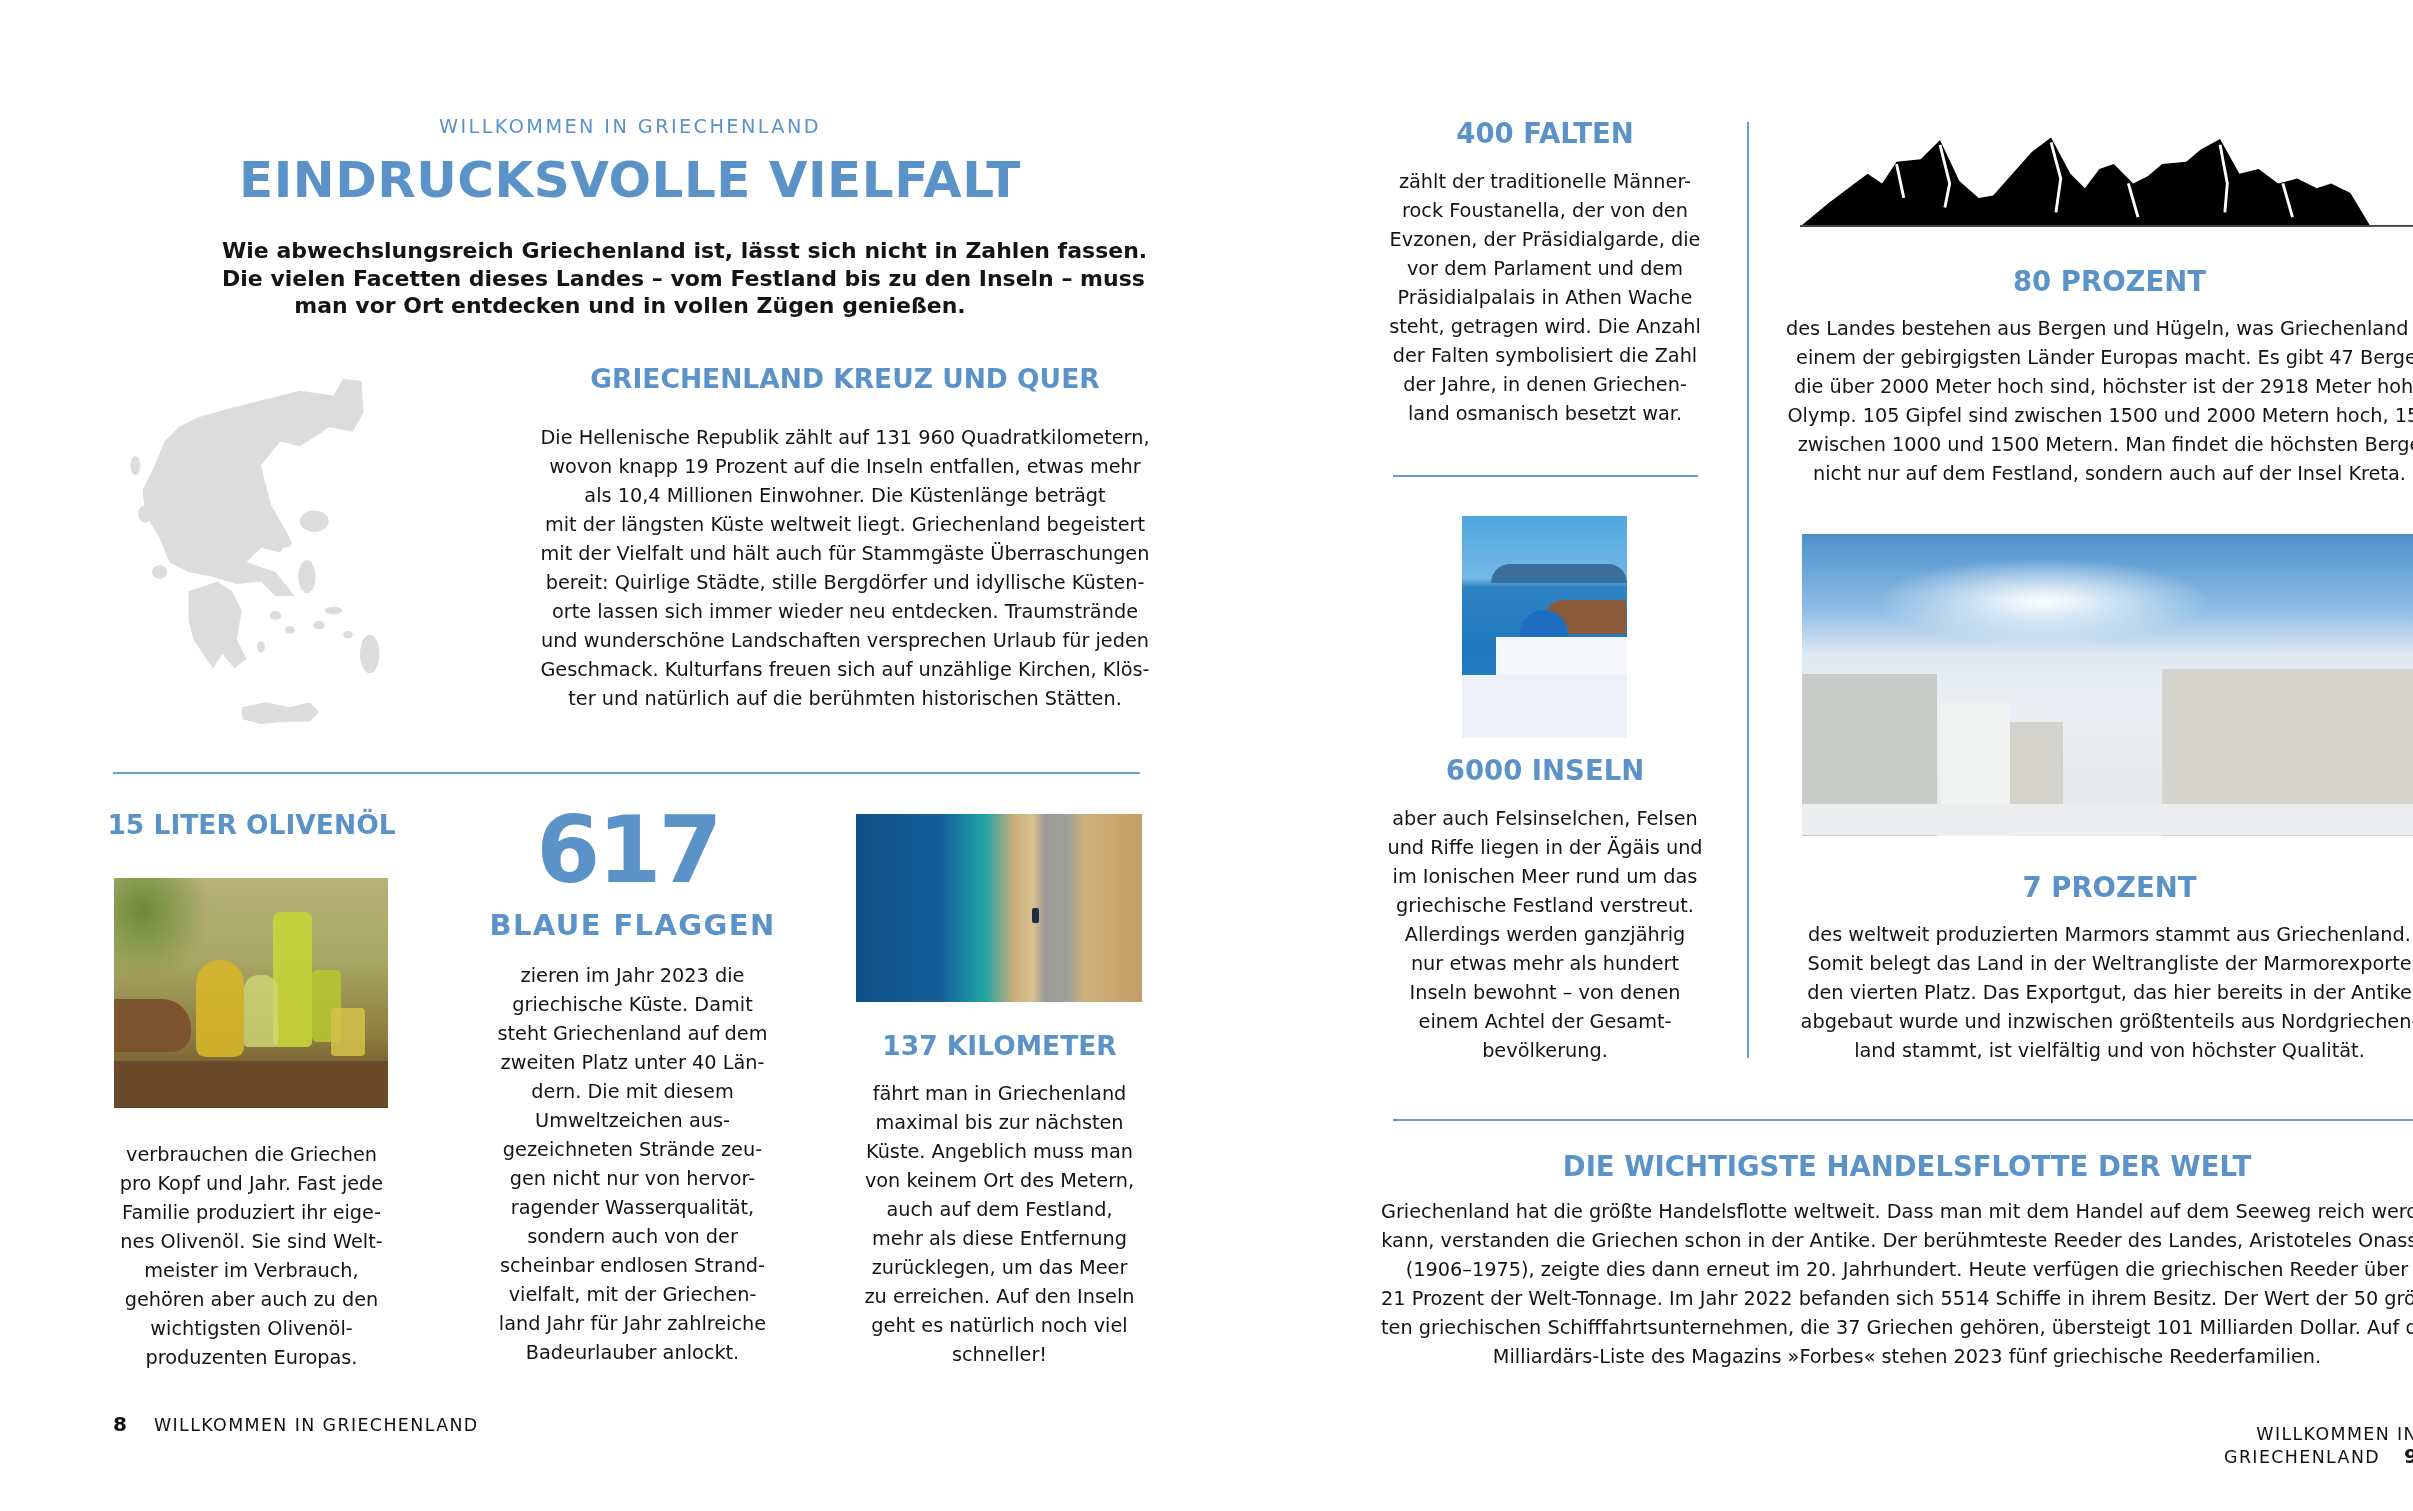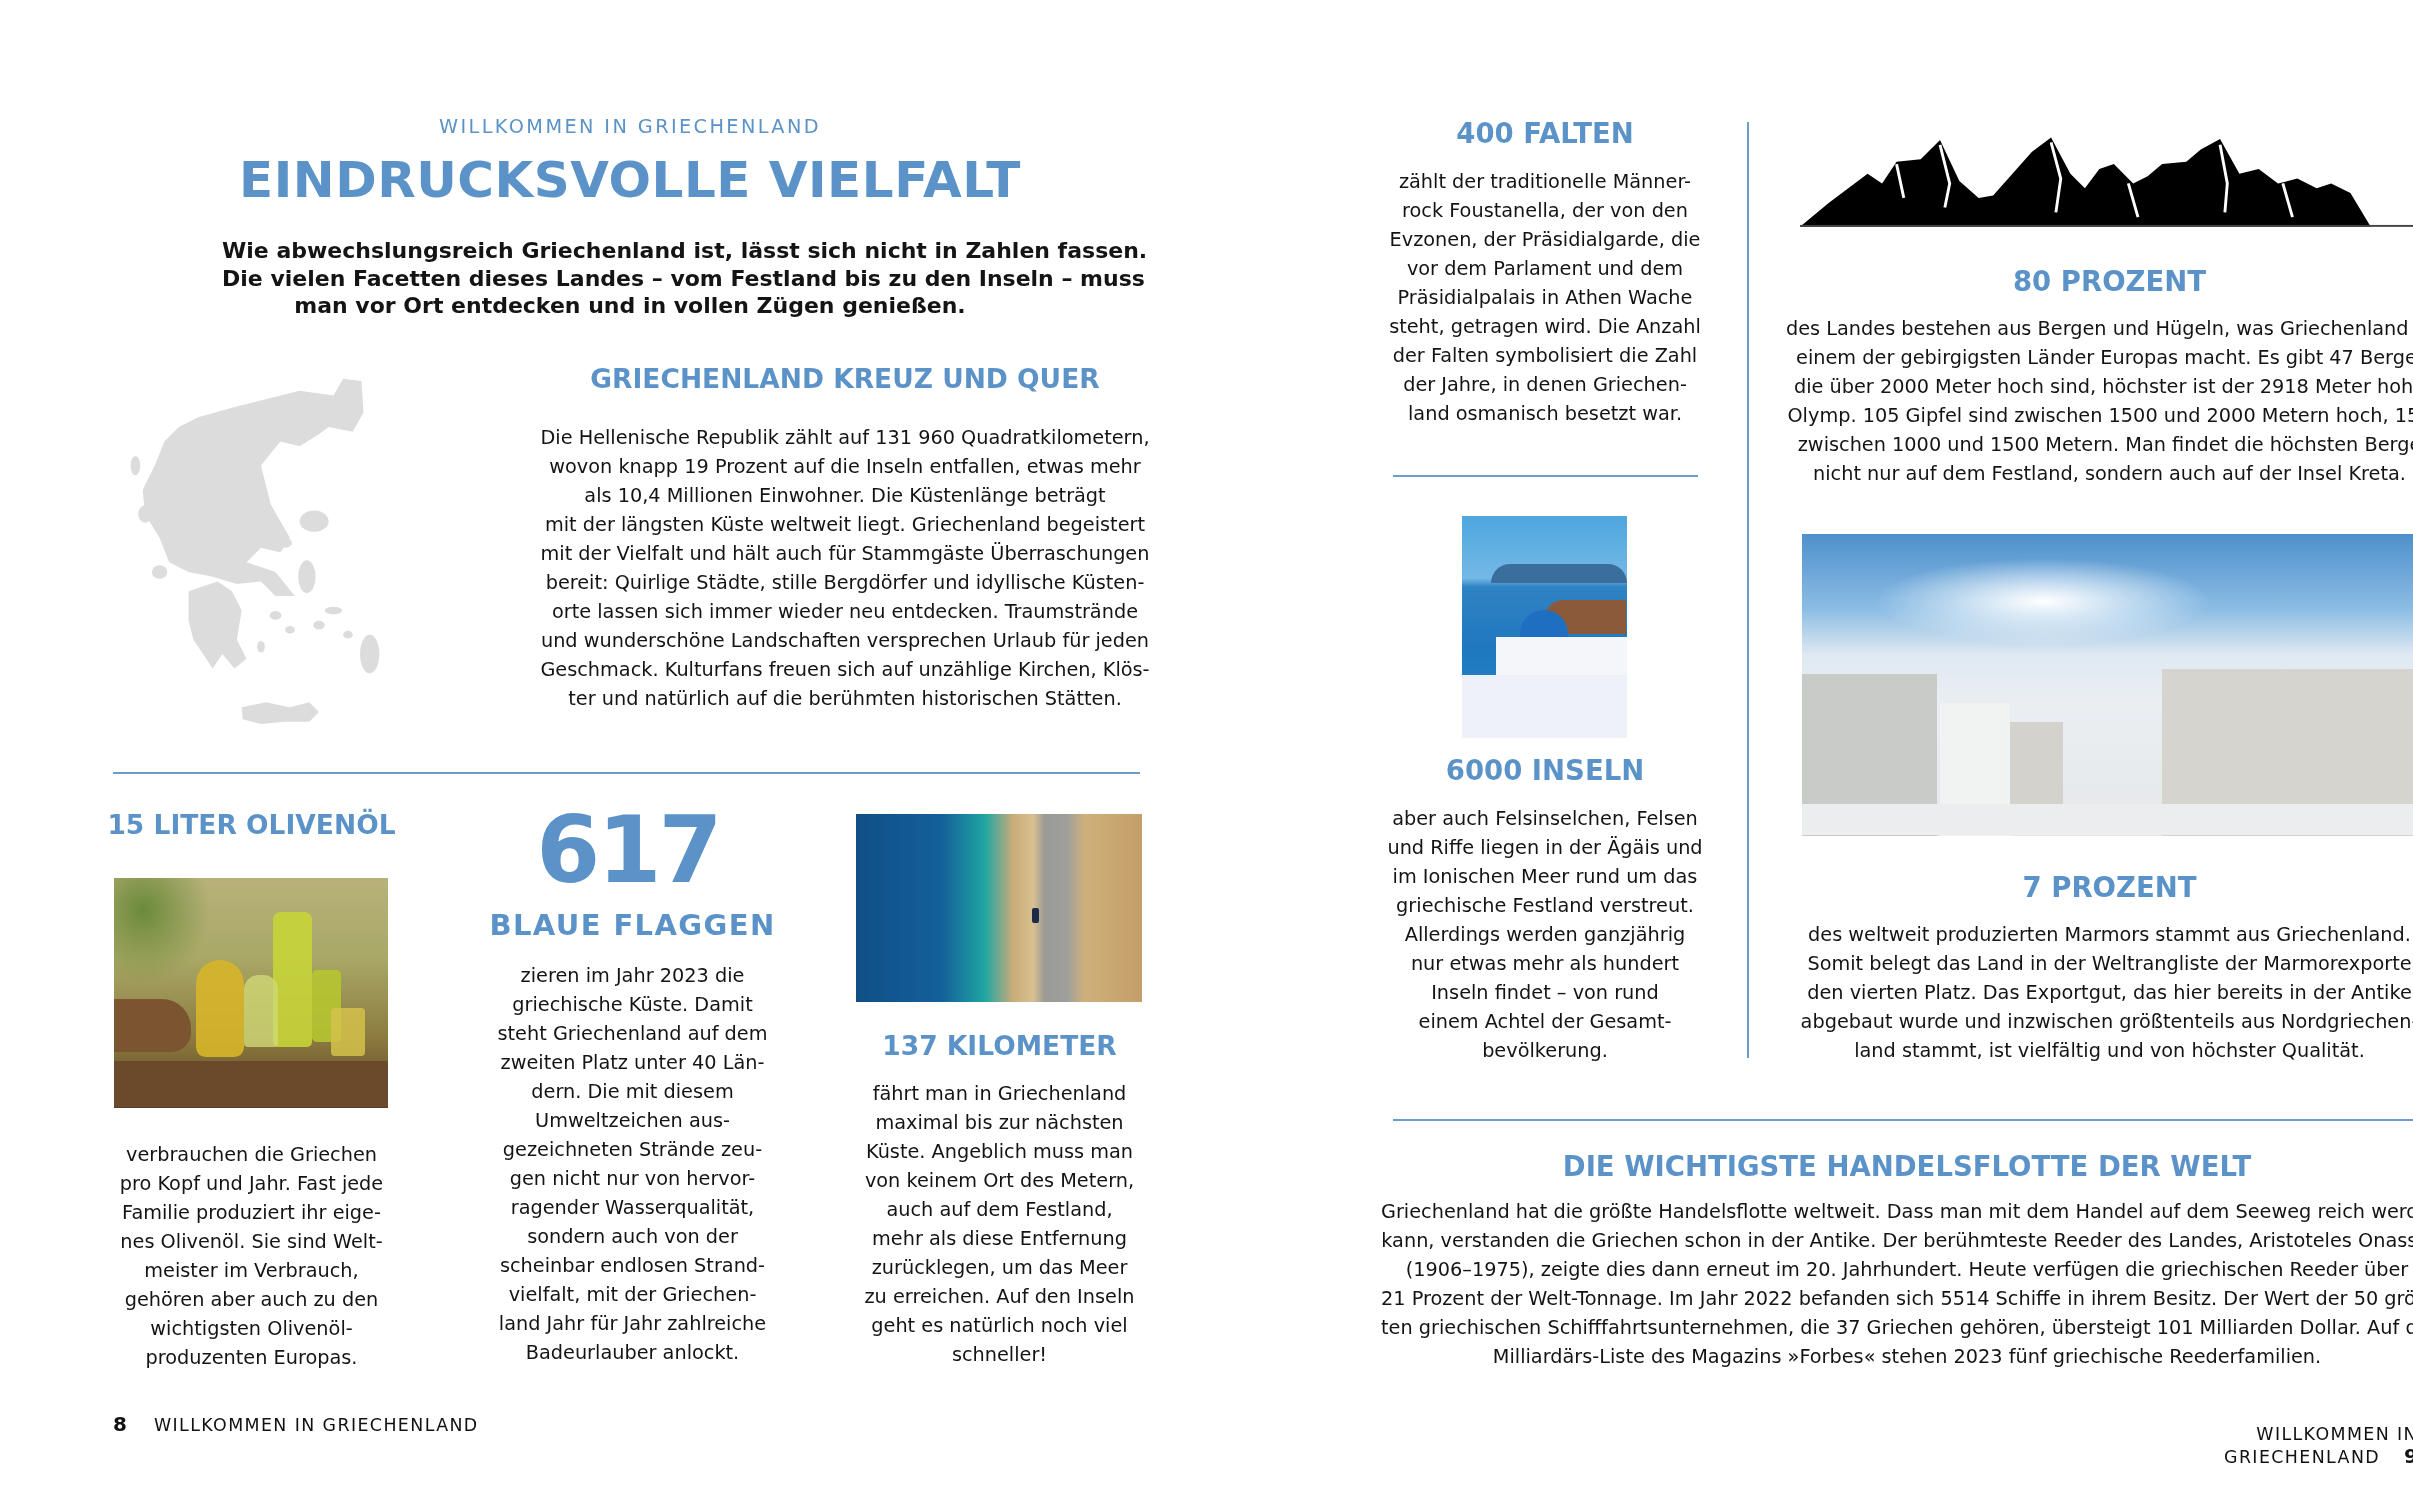--- a/index.html
+++ b/index.html
@@ -198,21 +198,21 @@
 </div>
 
 <div id="h-inseln" class="abs head">6000 INSELN</div>
 <div id="b-inseln" class="abs body">
     <div>aber auch Felsinselchen, Felsen</div>
     <div>und Riffe liegen in der Ägäis und</div>
     <div>im Ionischen Meer rund um das</div>
     <div>griechische Festland verstreut.</div>
     <div>Allerdings werden ganzjährig</div>
     <div>nur etwas mehr als hundert</div>
-    <div>Inseln findet – von rund</div>
+    <div>Inseln bewohnt – von denen</div>
     <div>einem Achtel der Gesamt-</div>
     <div>bevölkerung.</div>
   </div>
 
 <div id="vrule" class="rule"></div>
 
 <div id="mountains" class="abs">
   <svg width="619" height="92" viewBox="0 0 1282 190">
     <path fill="#000" d="M0 180 L60 130 L100 100 L140 70 L170 90 L200 45 L250 40 L290 0 L330 85 L370 120 L400 115 L440 70 L480 25 L520 -5 L560 70 L590 100 L620 60 L650 50 L690 90 L720 75 L750 50 L800 45 L830 20 L870 -2 L910 70 L950 60 L990 90 L1030 80 L1070 100 L1100 90 L1140 110 L1182 180 Z" transform="translate(0,10)"></path>
     <g stroke="#fff" stroke-width="6" fill="none">

